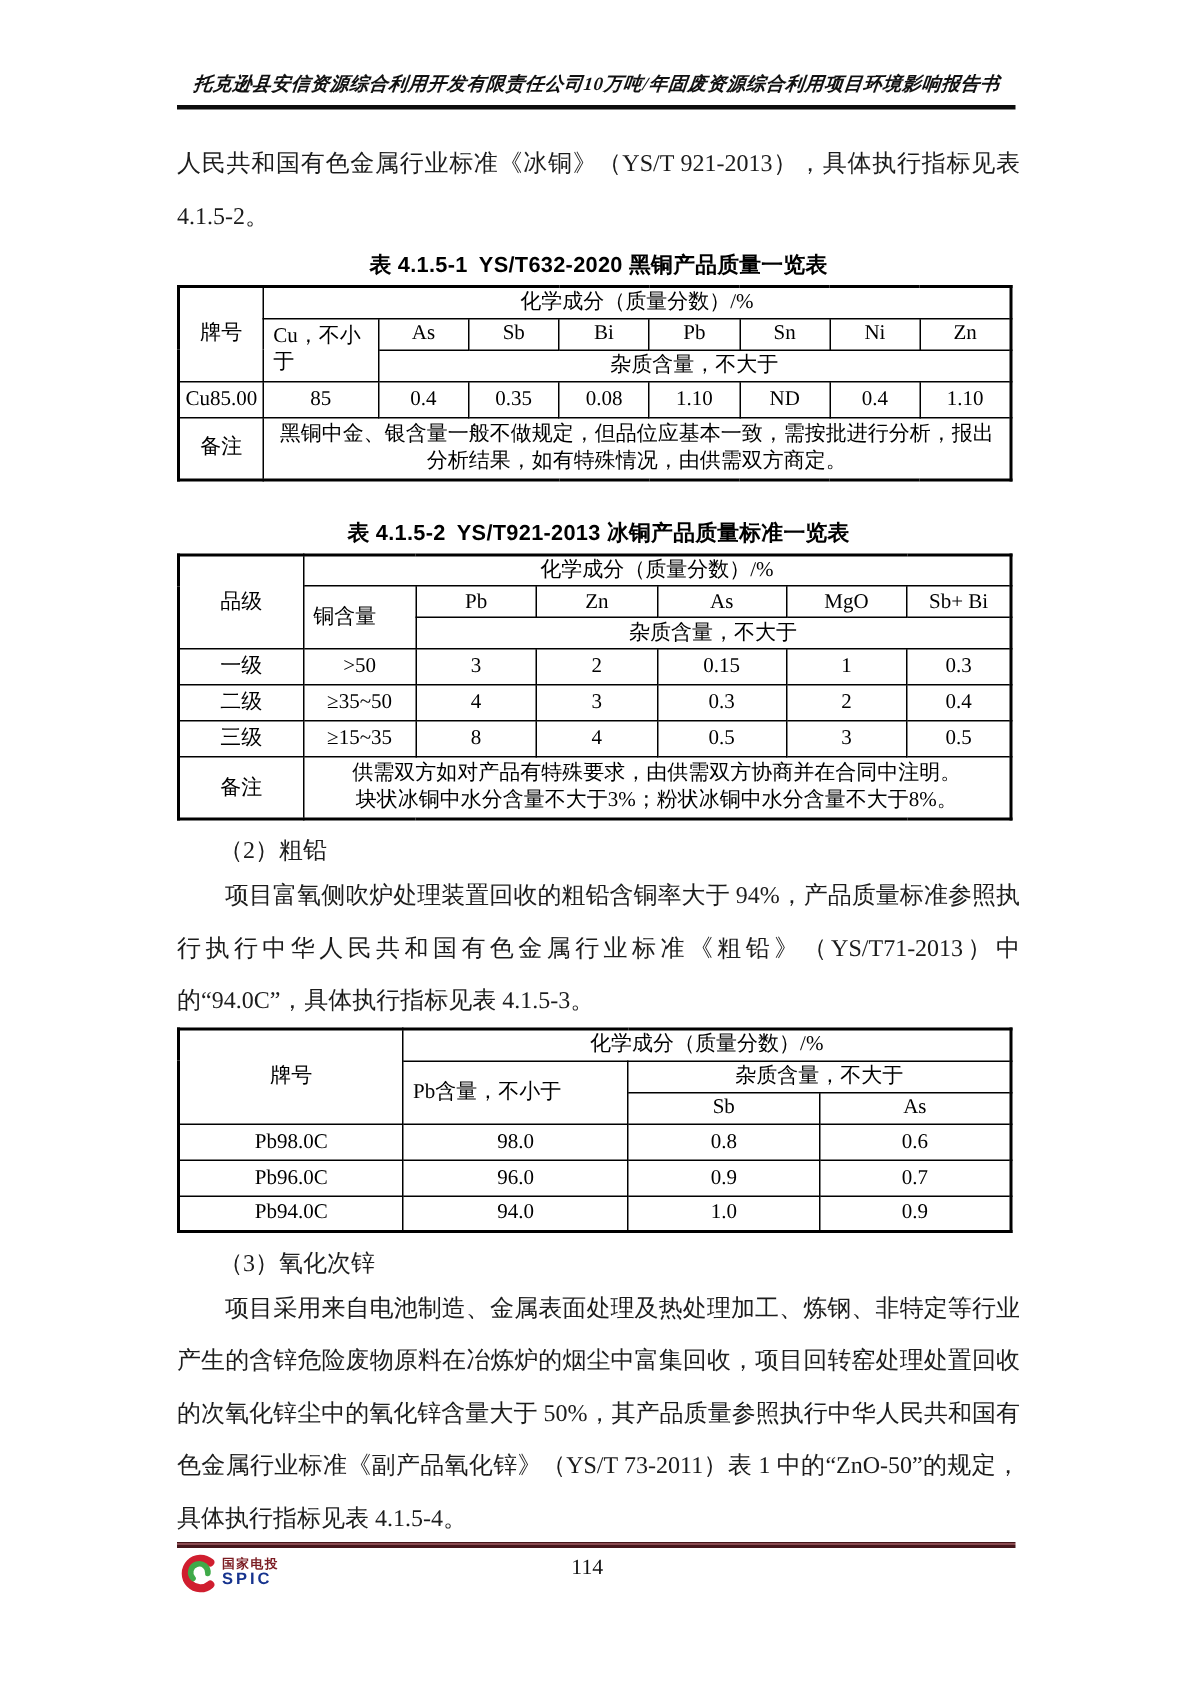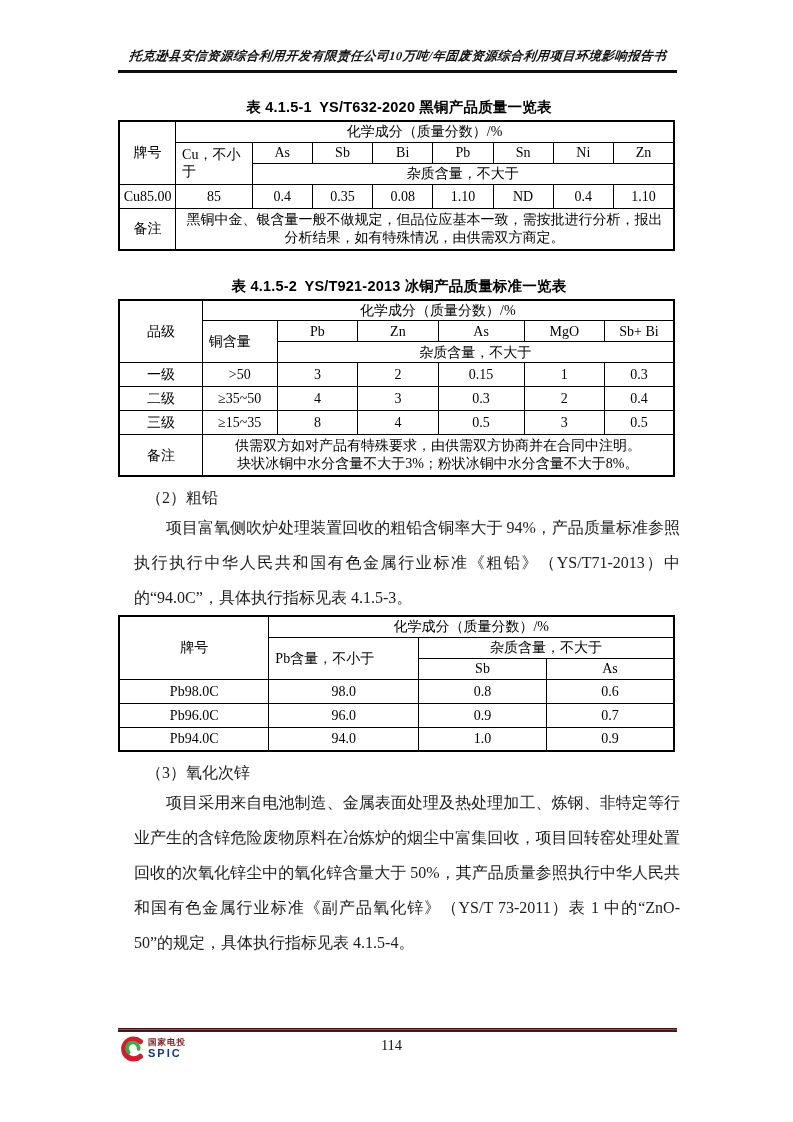--- a/index.html
+++ b/index.html
@@ -24,21 +24,21 @@
     color:#111; padding-bottom:5px;
     transform:skewX(-6deg);
   }
   .hd-rule { border-top:3px solid #0d0d0d; height:0; }
 
   
   .content {
     position:absolute; top:92px; left:118px; width:562px;
   }
   p.body { font-size:16px; line-height:35px; text-align:justify; }
-  p.indent { text-indent:2em;margin-left:16px; }
+  p.indent { text-indent:2em; }
   p.subhead { font-size:16px; line-height:24px; padding-left:28px; margin-top:9px; }
   .tbl-title {
     font-family:"Liberation Sans", sans-serif;
     font-weight:bold; font-size:14.5px; text-align:center;
     color:#000; margin:5px 0 3px 0; line-height:20px;
     letter-spacing:0.2px;
   }
   
   table.doc {
     width:557px; border-collapse:collapse;
@@ -78,20 +78,21 @@
 
 <div class="page">
 
   <div class="running-header">
     <div class="hd-text">托克逊县安信资源综合利用开发有限责任公司10万吨/年固废资源综合利用项目环境影响报告书</div>
     <div class="hd-rule"></div>
   </div>
 
   <div class="content">
 
+    <p class="body">人民共和国有色金属行业标准《冰铜》（YS/T 921-2013），具体执行指标见表 4.1.5-2。</p>
 
     <div class="tbl-title">表 4.1.5-1 YS/T632-2020 黑铜产品质量一览表</div>
     <table class="doc">
       <colgroup>
         <col style="width:10.2%">
           <col style="width:13.8%">
         <col style="width:10.85%">
           <col style="width:10.85%">
           <col style="width:10.85%">
           <col style="width:10.85%">

